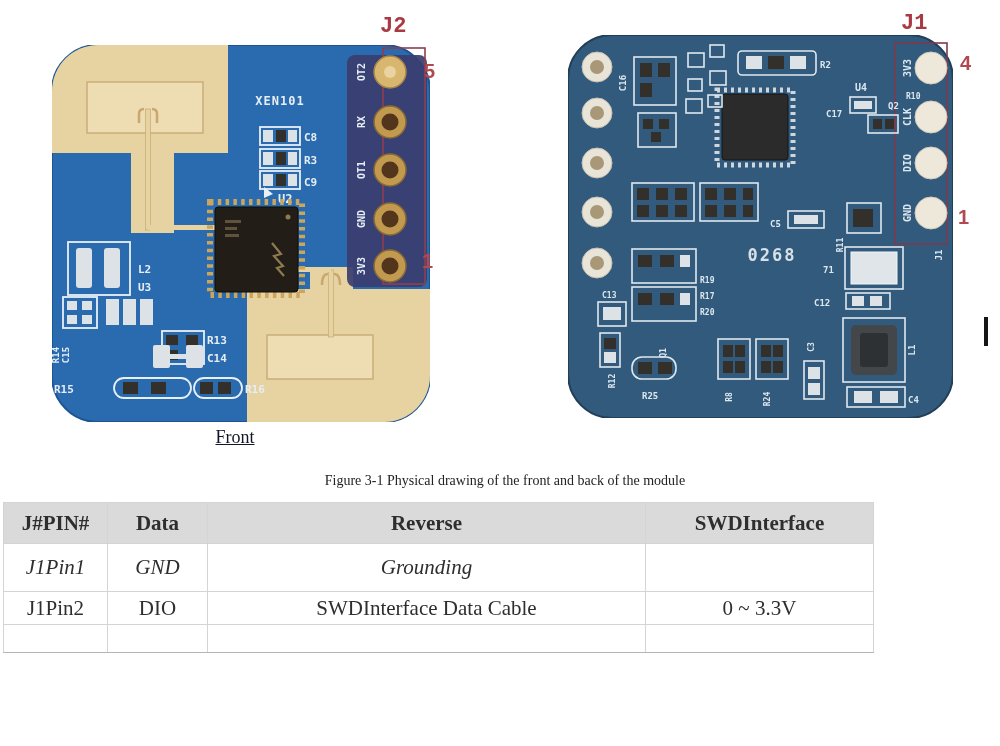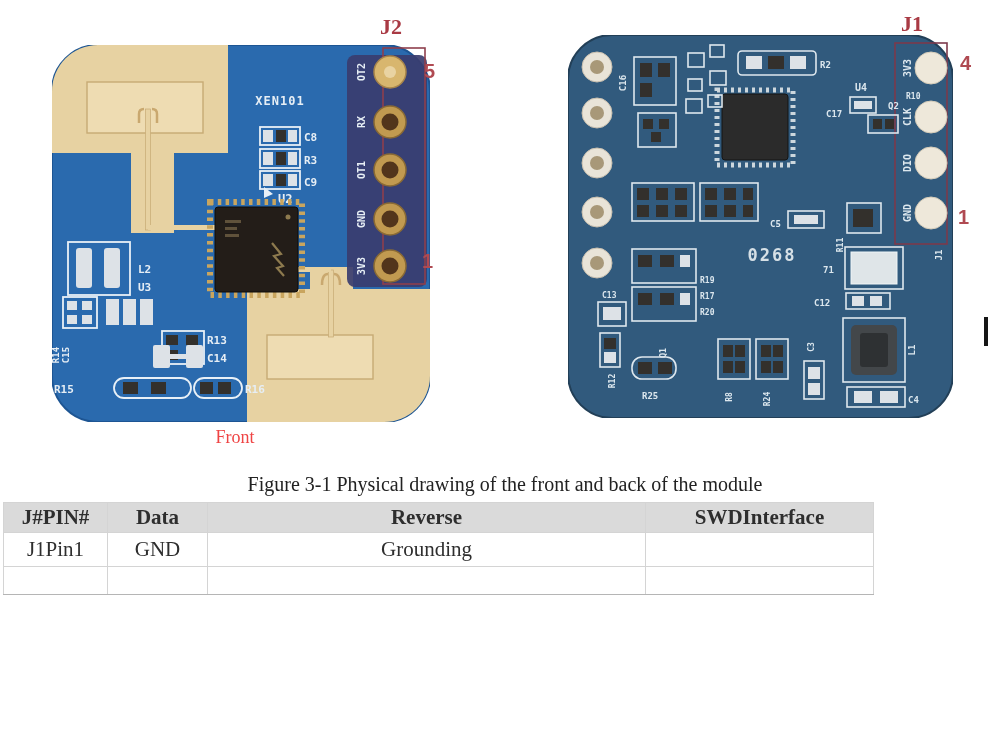--- a/index.html
+++ b/index.html
@@ -1,32 +1,32 @@
 <!DOCTYPE html>
 <html><head>
 <meta charset="utf-8">
 <style>
   html,body{margin:0;padding:0;background:#fff;}
   #page{position:relative;width:1000px;height:746px;background:#ffffff;overflow:hidden;
         font-family:"Liberation Serif",serif;}
   .abs{position:absolute;}
   
-  .red-big{color:#a93a44;font-family:Liberation Serif, serif;font-weight:bold;font-size:22px;}
+  .red-big{color:#a93a44;font-family:Liberation Mono, monospace;font-weight:bold;font-size:22px;}
   .red-num{color:#b04a52;font-family:"Liberation Sans",sans-serif;font-weight:bold;font-size:20px;}
   
-  .board-cap{font-size:18px;color:#ef4444;text-align:center;}
-  
-  #fig-caption{left:105px;top:473px;width:800px;text-align:center;font-size:20px;color:#222;}
+  .board-cap{font-size:18px;color:#0f172a;text-align:center;text-decoration:underline;}
+  
+  #fig-caption{left:105px;top:473px;width:800px;text-align:center;font-size:14px;color:#222;}
   
   #pin-table-wrap{left:3px;top:502px;width:870px;}
   table.pins{border-collapse:collapse;table-layout:fixed;width:870px;font-size:21px;color:#2e2e2e;}
   table.pins td,table.pins th{border:1px solid #d4d4d4;text-align:center;vertical-align:middle;
       padding:0 2px;overflow:hidden;font-weight:normal;}
   table.pins th{background:#dadada;font-weight:bold;}
-  tr.h-head{height:30px;} tr.h-r1{height:34px;} tr.h-r2{height:33px;}
+  tr.h-head{height:41px;} tr.h-r1{height:48px;font-style:italic;} tr.h-r2{height:33px;}
   tr.h-r3{height:32px;} tr.h-r4{height:73px;} tr.h-r5{height:28px;}
   tr.h-r5 td{border-bottom:1px solid #b5b5b5;}
   td.desc{white-space:pre-line;line-height:1.45;}
   
   #tick{left:984px;top:317px;width:4px;height:29px;background:#161616;}
   
   .sk{fill:none;stroke:#dfe8ee;stroke-width:1.6;}
   .skf{fill:none;stroke:#e8f0f7;stroke-width:1.8;}
   .pad{fill:#dde2e7;}
   .dpad{fill:#33302c;}
@@ -317,20 +317,26 @@
         <th>Data</th>
         <th>Reverse</th>
         <th>SWDInterface</th>
       </tr>
       <tr class="h-r1">
         <td>J1Pin1</td>
         <td>GND</td>
         <td>Grounding</td>
         <td class="desc"></td>
       </tr>
+      <tr class="h-r2">
+        <td>J1Pin2</td>
+        <td>DIO</td>
+        <td>SWDInterface Data Cable</td>
+        <td class="desc">0 ~ 3.3V</td>
+      </tr>
       <tr class="h-r5">
         <td></td>
         <td></td>
         <td></td>
         <td class="desc"></td>
       </tr>
     </tbody>
       </table>
   </div>
 

